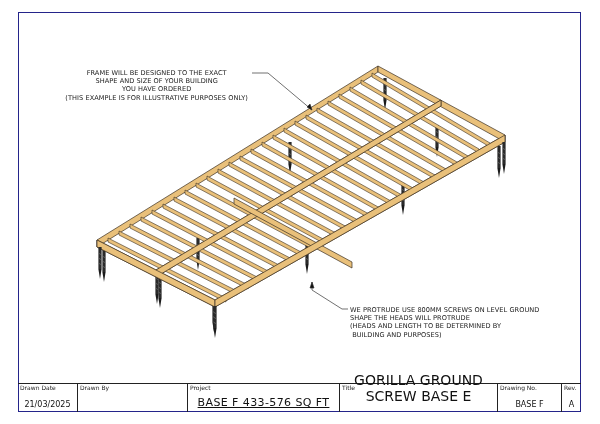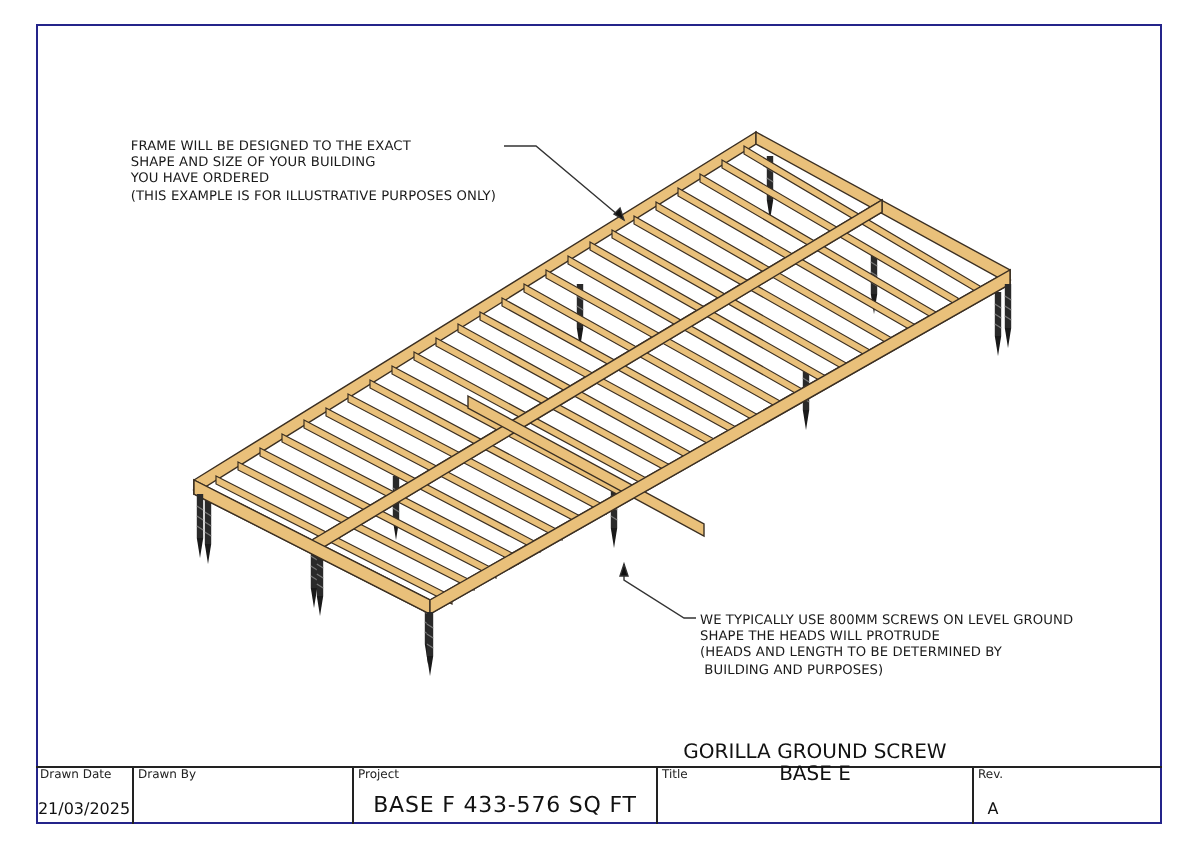--- a/index.html
+++ b/index.html
@@ -3,31 +3,31 @@
   <meta charset="utf-8">
   <style>
     html, body { margin: 0; padding: 0; background: #ffffff; }
     body { width: 600px; height: 424px; position: relative; overflow: hidden;
            font-family: "DejaVu Sans", sans-serif; color: #111; }
     .frame { position: absolute; left: 18px; top: 12px; width: 563px; height: 400px;
              border: 1.5px solid #24248a; box-sizing: border-box; }
     .drawing { position: absolute; left: 0; top: 0; width: 600px; height: 424px; }
     .note { position: absolute; font-size: 6.6px; line-height: 8.2px; letter-spacing: 0.05px;
             color: #1a1a1a; white-space: pre; }
-    .note1 { right: 352px; top: 69px; text-align: left; }
+    .note1 { right: 352px; top: 69px; text-align: center; }
     .note2 { left: 350px; top: 306px; text-align: left; }
     .titleblock { position: absolute; left: 18px; top: 383px; width: 563px; height: 29px;
                   border-top: 1.2px solid #222; box-sizing: border-box; display: flex; }
     .cell { position: relative; border-right: 1px solid #222; box-sizing: border-box; height: 100%; }
     .cell:last-child { border-right: none; }
     .cell .lbl { position: absolute; left: 2px; top: 0px; font-size: 6px; color: #222; }
     .cell .val { position: absolute; left: 0; right: 0; bottom: 3px; text-align: center;
                  font-size: 8px; color: #111; }
-    .cell .val.big { font-size: 11px; letter-spacing: 0.4px; bottom: 3px; }
-    .cell .val.mid { font-size: 10px; bottom: 19px; }
+    .cell .val.big { font-size: 11px; letter-spacing: 0.4px; bottom: 3px; text-decoration: underline; }
+    .cell .val.mid { font-size: 14px; bottom: 8px; }
   </style>
 </head>
 <body>
 
 <div class="frame"></div>
 
 <svg class="drawing" viewBox="0 0 600 424" xmlns="http://www.w3.org/2000/svg">
   <defs>
     <g id="screw">
       <rect x="-1.6" y="0" width="3.2" height="22" fill="#2a2a2a"></rect>
@@ -119,39 +119,43 @@
     <polyline points="312,282 312,290 342,309 348,309"></polyline>
     <polygon points="312,282 310,288 314,288" fill="#111"></polygon>
   </g>
 </svg>
 
 <div class="note note1"><span>FRAME WILL BE DESIGNED TO THE EXACT</span>
 <span>SHAPE AND SIZE OF YOUR BUILDING</span>
 <span>YOU HAVE ORDERED</span>
 <span>(THIS EXAMPLE IS FOR ILLUSTRATIVE PURPOSES ONLY)</span></div>
 
-<div class="note note2"><span>WE TYPICALLY USE 800MM SCREWS ON LEVEL GROUND</span>
+<div class="note note2"><span>WE PROTRUDE USE 800MM SCREWS ON LEVEL GROUND</span>
 <span>SHAPE THE HEADS WILL PROTRUDE</span>
 <span>(HEADS AND LENGTH TO BE DETERMINED BY</span>
 <span> BUILDING AND PURPOSES)</span></div>
 
 <div class="titleblock">
-  <div class="cell" style="width:49px">
+  <div class="cell" style="width:60px">
     <span class="lbl">Drawn Date</span>
     <span class="val">21/03/2025</span>
   </div>
   <div class="cell" style="width:110px">
     <span class="lbl">Drawn By</span>
     <span class="val"></span>
   </div>
   <div class="cell" style="width:152px">
     <span class="lbl">Project</span>
     <span class="val big">BASE F 433-576 SQ FT</span>
   </div>
   <div class="cell" style="width:158px">
     <span class="lbl">Title</span>
     <span class="val mid">GORILLA GROUND SCREW BASE E</span>
   </div>
+  <div class="cell" style="width:64px">
+    <span class="lbl">Drawing No.</span>
+    <span class="val">BASE F</span>
+  </div>
   <div class="cell" style="width:19px">
     <span class="lbl">Rev.</span>
     <span class="val">A</span>
   </div>
 </div>
 
 </body></html>

